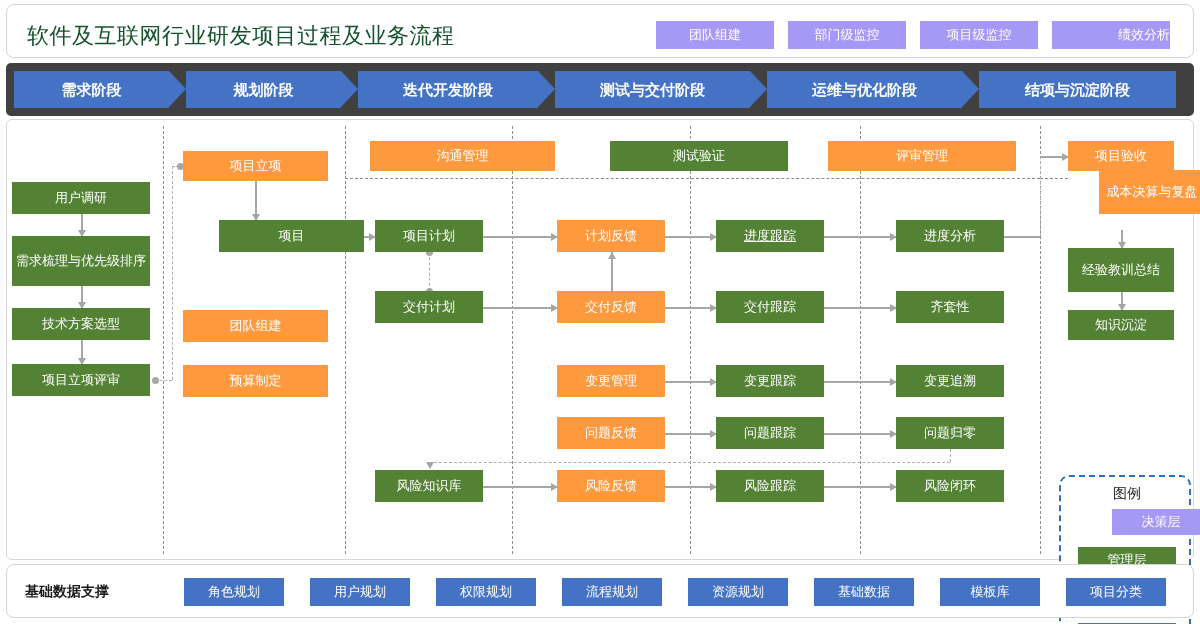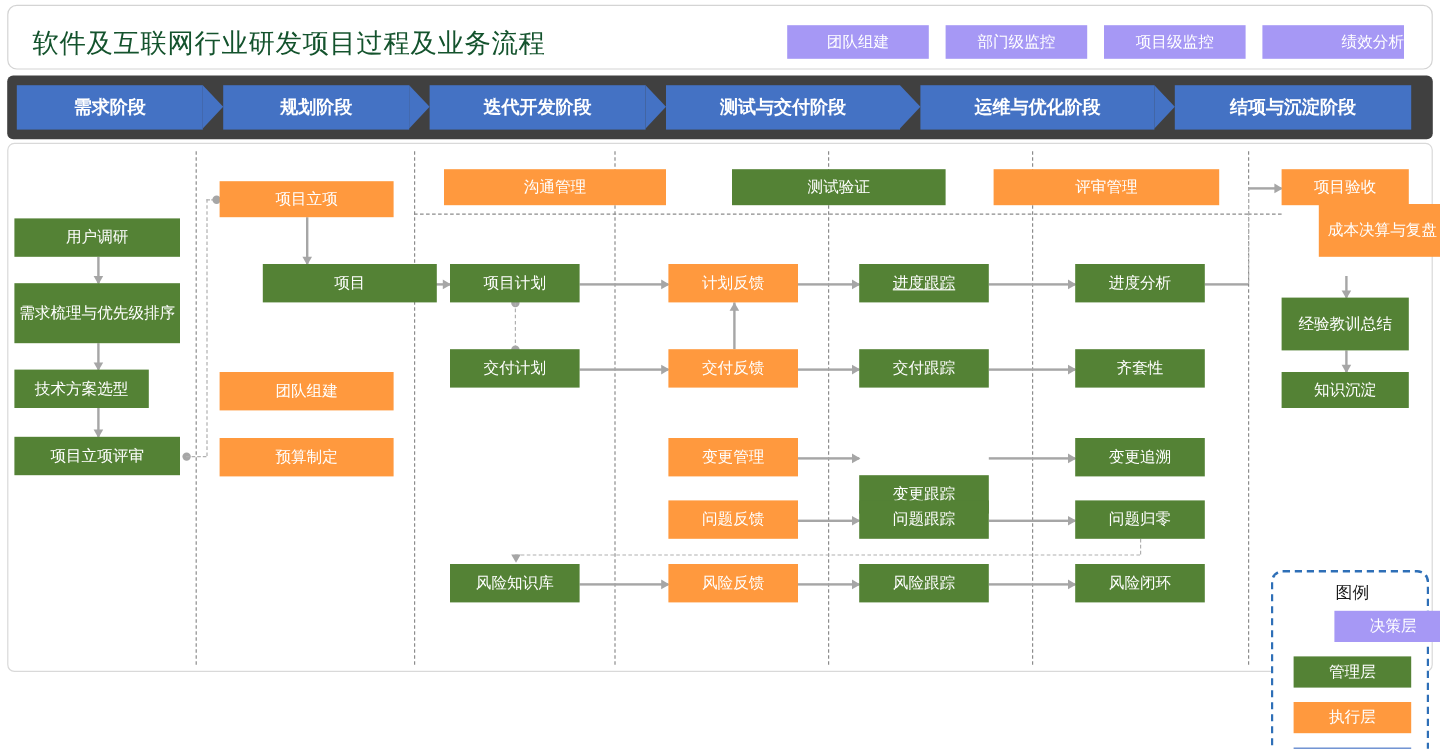--- a/index.html
+++ b/index.html
@@ -226,40 +226,40 @@
       </div>
     <div id="headers-host">
         <div class="node orange" style="left: 363px; top: 21px; width: 185px; height: 30px;">沟通管理</div>
         <div class="node green" style="left: 603px; top: 21px; width: 178px; height: 30px;">测试验证</div>
         <div class="node orange" style="left: 821px; top: 21px; width: 188px; height: 30px;">评审管理</div>
         <div class="node orange" style="left: 1061px; top: 21px; width: 106px; height: 30px;">项目验收</div>
       </div>
     <div id="col1-host">
         <div class="node green" style="left: 5px; top: 62px; width: 138px; height: 32px;">用户调研</div>
         <div class="node green" style="left: 5px; top: 116px; width: 138px; height: 50px;">需求梳理与优先级排序</div>
-        <div class="node green" style="left: 5px; top: 188px; width: 112px; height: 32px;">技术方案选型</div>
+        <div class="node green" style="left: 5px; top: 188px; width: 138px; height: 32px;">技术方案选型</div>
         <div class="node green" style="left: 5px; top: 244px; width: 138px; height: 32px;">项目立项评审</div>
       </div>
     <div id="col2-host">
         <div class="node orange" style="left: 176px; top: 31px; width: 145px; height: 30px;">项目立项</div>
         <div class="node green" style="left: 176px; top: 100px; width: 145px; height: 32px; margin-left: 36px;">项目</div>
         <div class="node orange" style="left: 176px; top: 190px; width: 145px; height: 32px;">团队组建</div>
         <div class="node orange" style="left: 176px; top: 245px; width: 145px; height: 32px;">预算制定</div>
       </div>
     <div id="rows-host">
         <div class="node green" style="left: 368px; top: 100px; width: 108px; height: 32px;">项目计划</div>
         <div class="node orange" style="left: 550px; top: 100px; width: 108px; height: 32px;">计划反馈</div>
         <div class="node green" style="left: 709px; top: 100px; width: 108px; height: 32px; text-decoration: underline;">进度跟踪</div>
         <div class="node green" style="left: 889px; top: 100px; width: 108px; height: 32px;">进度分析</div>
         <div class="node green" style="left: 368px; top: 171px; width: 108px; height: 32px;">交付计划</div>
         <div class="node orange" style="left: 550px; top: 171px; width: 108px; height: 32px;">交付反馈</div>
         <div class="node green" style="left: 709px; top: 171px; width: 108px; height: 32px;">交付跟踪</div>
         <div class="node green" style="left: 889px; top: 171px; width: 108px; height: 32px;">齐套性</div>
         <div class="node orange" style="left: 550px; top: 245px; width: 108px; height: 32px;">变更管理</div>
-        <div class="node green" style="left: 709px; top: 245px; width: 108px; height: 32px; margin-top: 31px;">变更跟踪</div>
+        <div class="node green" style="left: 709px; top: 245px; width: 108px; height: 32px;">变更跟踪</div>
         <div class="node green" style="left: 889px; top: 245px; width: 108px; height: 32px;">变更追溯</div>
         <div class="node orange" style="left: 550px; top: 297px; width: 108px; height: 32px;">问题反馈</div>
         <div class="node green" style="left: 709px; top: 297px; width: 108px; height: 32px;">问题跟踪</div>
         <div class="node green" style="left: 889px; top: 297px; width: 108px; height: 32px;">问题归零</div>
         <div class="node green" style="left: 368px; top: 350px; width: 108px; height: 32px;">风险知识库</div>
         <div class="node orange" style="left: 550px; top: 350px; width: 108px; height: 32px;">风险反馈</div>
         <div class="node green" style="left: 709px; top: 350px; width: 108px; height: 32px;">风险跟踪</div>
         <div class="node green" style="left: 889px; top: 350px; width: 108px; height: 32px;">风险闭环</div>
       </div>
     <div id="colright-host">
@@ -272,14 +272,27 @@
       <div class="legend-title">图例</div>
       <div id="legend-host">
           <div class="legend-item purple" style="top: 32px; margin-left: 34px;">决策层</div>
           <div class="legend-item green" style="top: 70px;">管理层</div>
           <div class="legend-item orange" style="top: 108px;">执行层</div>
           <div class="legend-item blue" style="top: 146px;">支撑层</div>
         </div>
     </div>
   </div>
 
+  <div class="footer-card">
+    <div class="footer-label">基础数据支撑</div>
+    <div id="footer-host">
+        <div class="footer-chip" style="left: 177px; width: 100px;">角色规划</div>
+        <div class="footer-chip" style="left: 303px; width: 100px;">用户规划</div>
+        <div class="footer-chip" style="left: 429px; width: 100px;">权限规划</div>
+        <div class="footer-chip" style="left: 555px; width: 100px;">流程规划</div>
+        <div class="footer-chip" style="left: 681px; width: 100px;">资源规划</div>
+        <div class="footer-chip" style="left: 807px; width: 100px;">基础数据</div>
+        <div class="footer-chip" style="left: 933px; width: 100px;">模板库</div>
+        <div class="footer-chip" style="left: 1059px; width: 100px;">项目分类</div>
+      </div>
+  </div>
 
 </div>
 
 </body></html>

